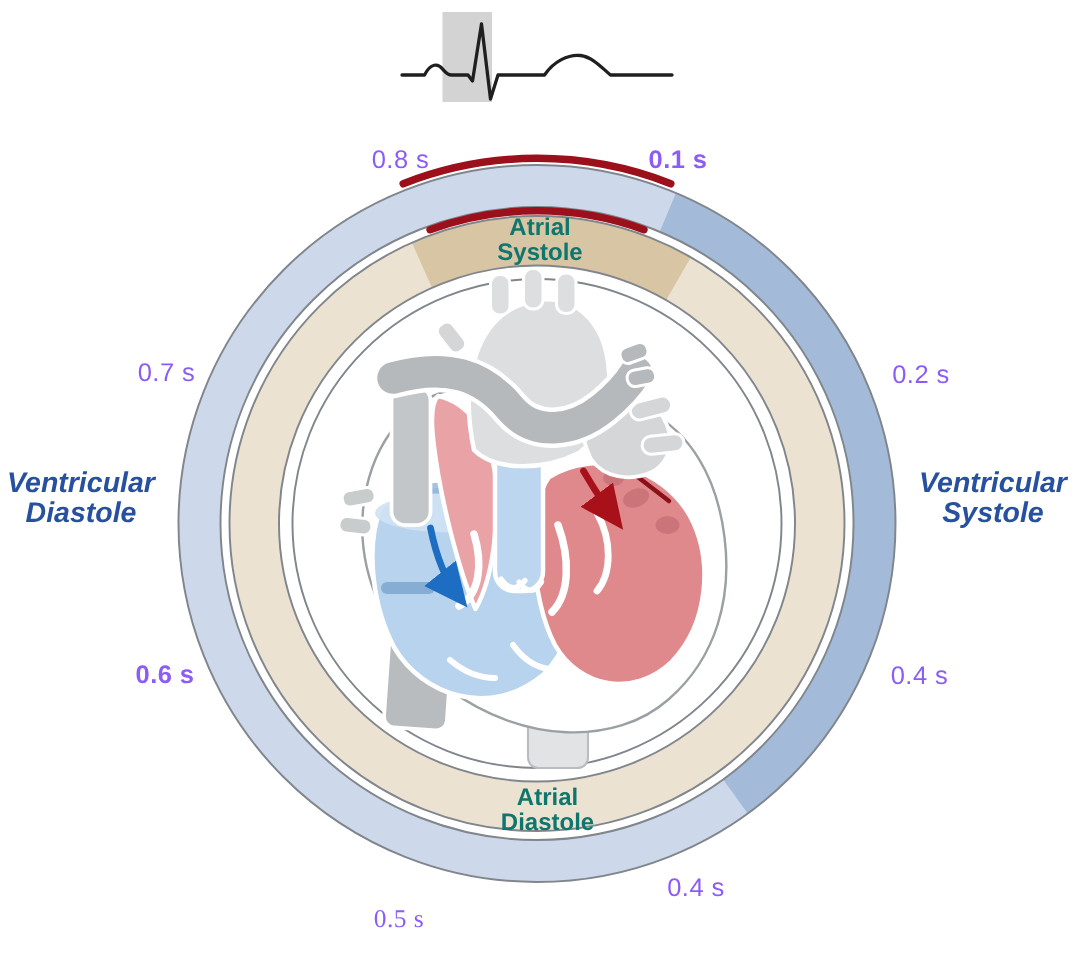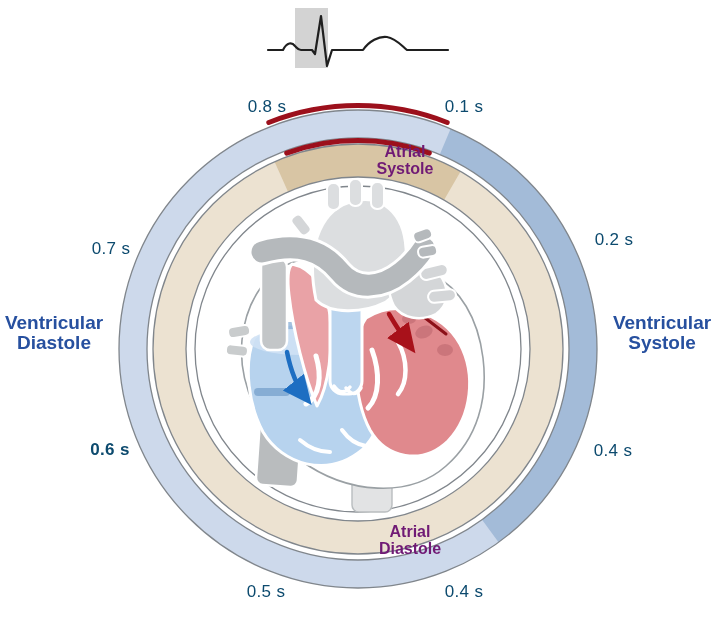--- a/index.html
+++ b/index.html
@@ -1,29 +1,29 @@
 <!DOCTYPE html>
 <html><head>
 <meta charset="utf-8">
 <style>
   html,body{margin:0;padding:0;background:#ffffff;}
   body{width:720px;height:639px;font-family:"Liberation Sans",sans-serif;}
   .stage{position:relative;width:720px;height:639px;overflow:hidden;background:#fff;}
   .stage svg{position:absolute;left:0;top:0;}
   .time-label{
     position:absolute;transform:translate(-50%,-50%);
-    font-size:17px;color:#0c4a6e;letter-spacing:.3px;white-space:nowrap;
+    font-size:17px;color:#8b5cf6;letter-spacing:.3px;white-space:nowrap;
   }
   .phase-label{
     position:absolute;transform:translate(-50%,-50%);
     font-weight:bold;text-align:center;line-height:1.04;white-space:nowrap;
   }
   .phase-label span{display:block;}
-  .phase-blue{color:#27509f;font-size:19px;}
-  .phase-gold{color:#701a75;font-size:16px;margin-left:45px;}
+  .phase-blue{color:#27509f;font-size:19px;font-style:italic;}
+  .phase-gold{color:#0f766e;font-size:16px;}
 </style>
 </head>
 <body>
 
 <div class="stage">
 
   <svg width="720" height="639" viewBox="0 0 720 639">
     <defs>
       <marker id="arrowRed" orient="auto" markerWidth="9" markerHeight="9" refX="4.5" refY="3">
         <path d="M0,0 L6.5,3 L0,6 Z" fill="#a8111a"></path>
@@ -105,25 +105,25 @@
         <path d="M398,342 C408,360 408,382 398,394" stroke-width="4.5"></path>
         <path d="M300,440 q14,12 30,12" stroke-width="4"></path>
         <path d="M342,430 q10,14 24,16" stroke-width="4"></path>
       </g>
 
       <path d="M287,352 C291,372 298,388 306,398" fill="none" stroke="#1d6ec2" stroke-width="4.5" marker-end="url(#arrowBlue)"></path>
       <path d="M389,314 C396,326 404,338 410,346" fill="none" stroke="#a8111a" stroke-width="4.5" marker-end="url(#arrowRed)"></path>
     </g>
   </svg>
 
-  <div class="time-label" style="left:464px;top:107px;">0.1 s</div>
-  <div class="time-label" style="left:614px;top:240px;">0.2 s</div>
+  <div class="time-label" style="left:452px;top:107px;font-weight:bold;">0.1 s</div>
+  <div class="time-label" style="left:614px;top:250px;">0.2 s</div>
   <div class="time-label" style="left:613px;top:451px;">0.4 s</div>
   <div class="time-label" style="left:464px;top:592px;">0.4 s</div>
-  <div class="time-label" style="left:266px;top:592px;">0.5 s</div>
+  <div class="time-label" style="left:266px;top:613px;font-family:Liberation Serif, serif;">0.5 s</div>
   <div class="time-label" style="left:110px;top:450px;font-weight:bold;">0.6 s</div>
   <div class="time-label" style="left:111px;top:249px;">0.7 s</div>
   <div class="time-label" style="left:267px;top:107px;">0.8 s</div>
 
   <div class="phase-label phase-gold" style="left:360px;top:161px;">
     <span>Atrial</span>
     <span>Systole</span>
   </div>
   <div class="phase-label phase-gold" style="left:365px;top:541px;">
     <span>Atrial</span>

